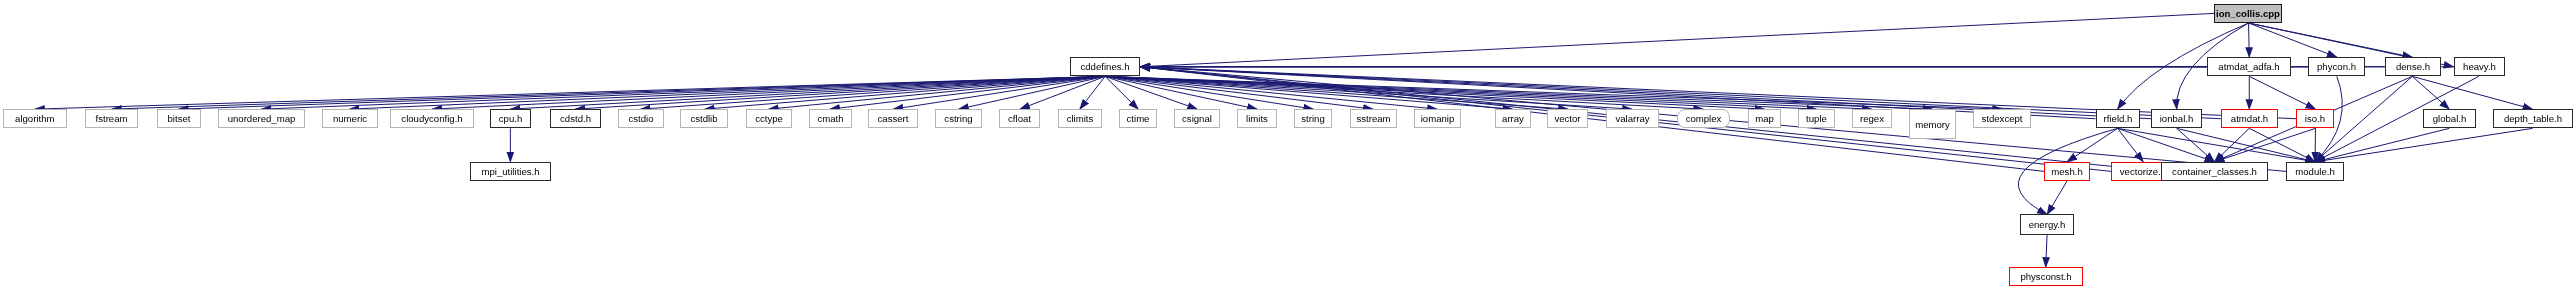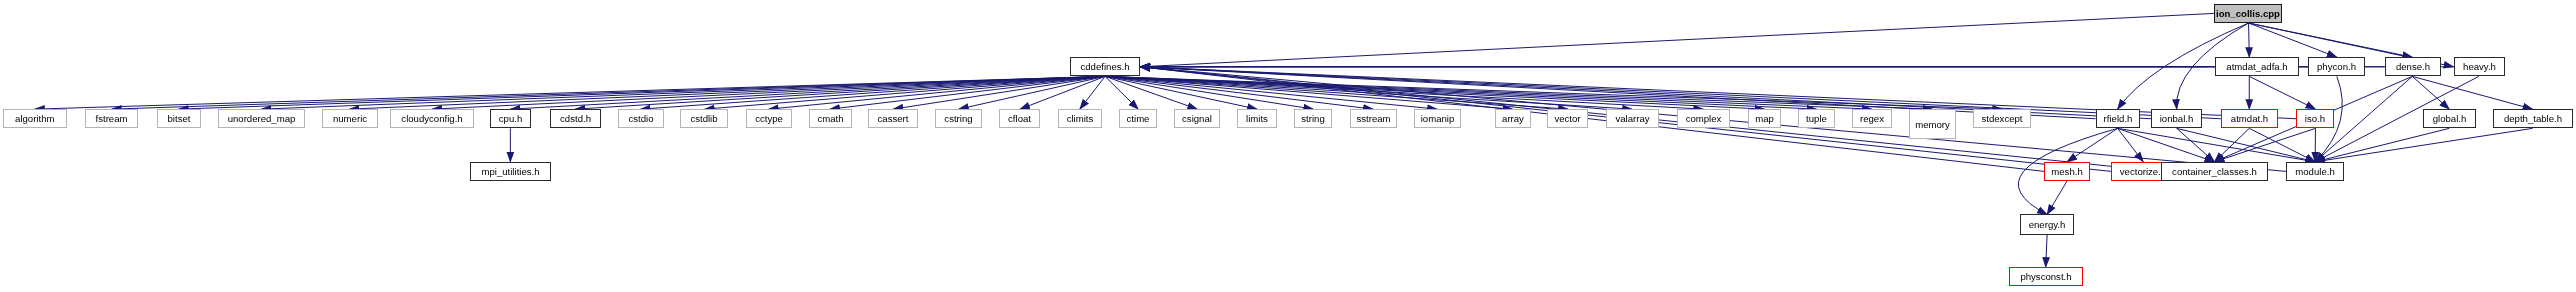--- a/index.html
+++ b/index.html
@@ -94,21 +94,21 @@
       <path d="M3558,180 L3252.5,227" fill="none" stroke="#191970" stroke-width="1.4" marker-end="url(#arr)"></path>
       <path d="M2872,240.5 L1602,93.5" fill="none" stroke="#191970" stroke-width="1.4" marker-end="url(#arr)"></path>
       <path d="M2904,254 L2876,301" fill="none" stroke="#191970" stroke-width="1.4" marker-end="url(#arr)"></path>
       <path d="M2966,240.5 L1602,93.5" fill="none" stroke="#191970" stroke-width="1.4" marker-end="url(#arr)"></path>
       <path d="M3036,240.5 L1602,93.5" fill="none" stroke="#191970" stroke-width="1.4" marker-end="url(#arr)"></path>
       <path d="M3212,240.5 L1602,93.5" fill="none" stroke="#191970" stroke-width="1.4" marker-end="url(#arr)"></path>
       <path d="M2876,328 L2874,375" fill="none" stroke="#191970" stroke-width="1.4" marker-end="url(#arr)"></path>
     </svg>
 <div class="node root" style="left: 2214px; top: 3.6px; width: 68px; height: 19px;">ion_collis.cpp</div>
     <div class="node linked" style="left: 1070px; top: 57px; width: 70px; height: 19px;">cddefines.h</div>
-    <div class="node linked" style="left: 2207px; top: 57px; width: 84px; height: 19px; margin-left: 8px;">atmdat_adfa.h</div>
+    <div class="node linked" style="left: 2207px; top: 57px; width: 84px; height: 19px;">atmdat_adfa.h</div>
     <div class="node linked" style="left: 2308px; top: 57px; width: 57px; height: 19px;">phycon.h</div>
     <div class="node linked" style="left: 2385px; top: 57px; width: 56px; height: 19px;">dense.h</div>
     <div class="node linked" style="left: 2454px; top: 57px; width: 51px; height: 19px;">heavy.h</div>
     <div class="node plain" style="left: 2.8px; top: 109px; width: 64px; height: 19px;">algorithm</div>
     <div class="node plain" style="left: 85px; top: 109px; width: 53px; height: 19px;">fstream</div>
     <div class="node plain" style="left: 157px; top: 109px; width: 44px; height: 19px;">bitset</div>
     <div class="node plain" style="left: 218px; top: 109px; width: 87px; height: 19px;">unordered_map</div>
     <div class="node plain" style="left: 322px; top: 109px; width: 56px; height: 19px;">numeric</div>
     <div class="node plain" style="left: 390px; top: 109px; width: 84px; height: 19px;">cloudyconfig.h</div>
     <div class="node linked" style="left: 490px; top: 109px; width: 41px; height: 19px;">cpu.h</div>
@@ -123,21 +123,21 @@
     <div class="node plain" style="left: 1058px; top: 109px; width: 44px; height: 19px;">climits</div>
     <div class="node plain" style="left: 1119px; top: 109px; width: 38px; height: 19px;">ctime</div>
     <div class="node plain" style="left: 1174px; top: 109px; width: 46px; height: 19px;">csignal</div>
     <div class="node plain" style="left: 1237px; top: 109px; width: 40px; height: 19px;">limits</div>
     <div class="node plain" style="left: 1294px; top: 109px; width: 38px; height: 19px;">string</div>
     <div class="node plain" style="left: 1350px; top: 109px; width: 47px; height: 19px;">sstream</div>
     <div class="node plain" style="left: 1414px; top: 109px; width: 47px; height: 19px;">iomanip</div>
     <div class="node plain" style="left: 1495px; top: 109px; width: 36px; height: 19px;">array</div>
     <div class="node plain" style="left: 1547px; top: 109px; width: 41px; height: 19px;">vector</div>
     <div class="node plain" style="left: 1606px; top: 109px; width: 53px; height: 19px;">valarray</div>
-    <div class="node plain" style="left: 1677px; top: 109px; width: 53px; height: 19px;">complex</div>
+    <div class="node plain" style="left: 1677px; top: 109px; width: 53px; height: 19px; border-radius: 8px;">complex</div>
     <div class="node plain" style="left: 1748px; top: 109px; width: 33px; height: 19px;">map</div>
     <div class="node plain" style="left: 1798px; top: 109px; width: 37px; height: 19px;">tuple</div>
     <div class="node plain" style="left: 1852px; top: 109px; width: 40px; height: 19px;">regex</div>
     <div class="node plain" style="left: 1909px; top: 109px; width: 47px; height: 30px;">memory</div>
     <div class="node plain" style="left: 1973px; top: 109px; width: 58px; height: 19px;">stdexcept</div>
     <div class="node linked" style="left: 2096px; top: 109px; width: 44px; height: 19px;">rfield.h</div>
     <div class="node linked" style="left: 2151px; top: 109px; width: 51px; height: 19px;">ionbal.h</div>
     <div class="node trunc" style="left: 2221px; top: 109px; width: 57px; height: 19px;">atmdat.h</div>
     <div class="node trunc" style="left: 2296px; top: 109px; width: 38px; height: 19px;">iso.h</div>
     <div class="node linked" style="left: 2423px; top: 109px; width: 53px; height: 19px;">global.h</div>

